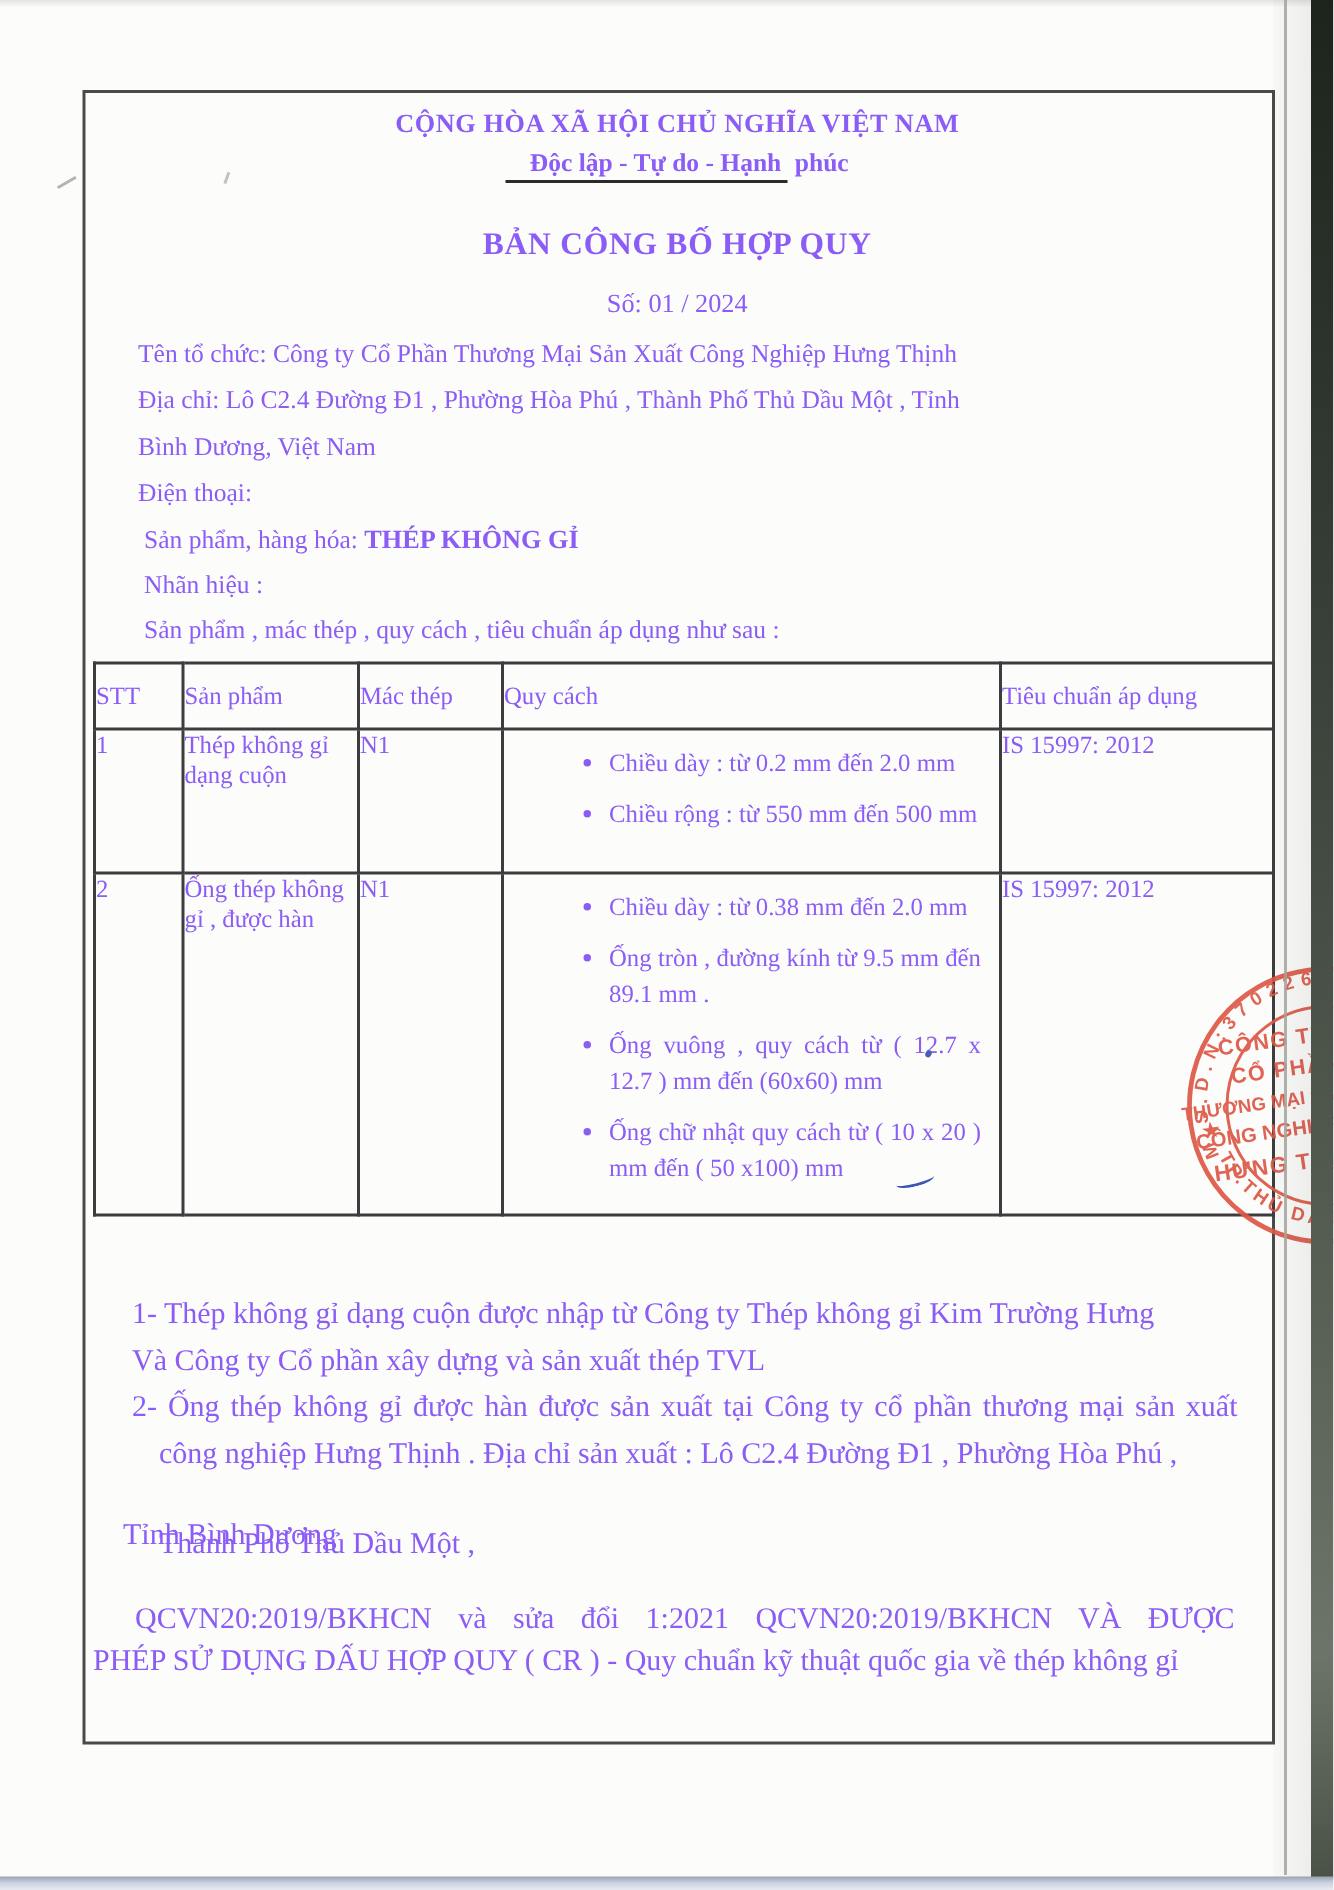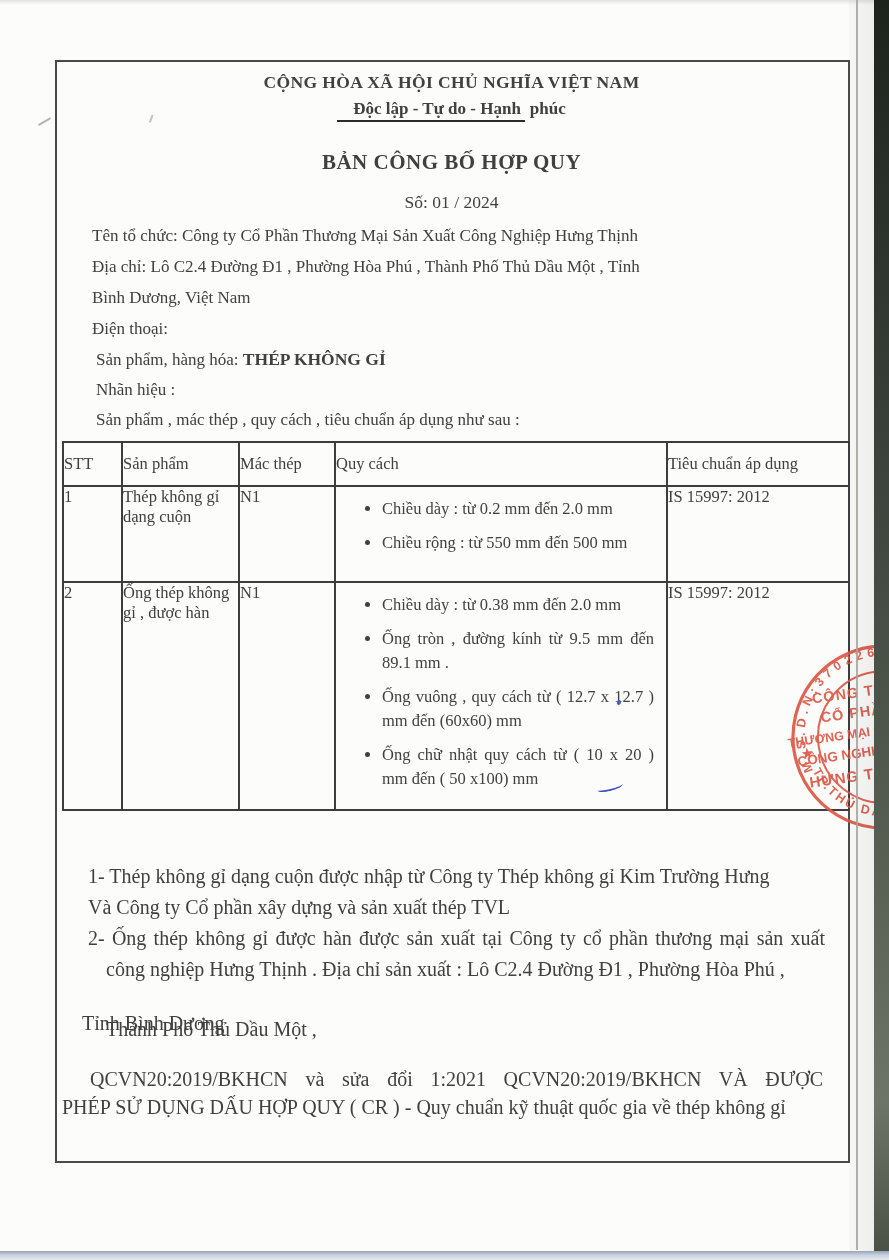--- a/index.html
+++ b/index.html
@@ -1,21 +1,21 @@
 <!DOCTYPE html>
 <html><head>
 <meta charset="utf-8">
 <style>
   html,body{margin:0;padding:0;}
   body{width:889px;height:1260px;overflow:hidden;background:#e9e9e7;}
   .page{
     position:relative;width:889px;height:1260px;overflow:hidden;
     background:#fcfcfa;
     font-family:"Liberation Serif","DejaVu Serif",serif;
-    color:#404040;
+    color:#8b5cf6;
   }
   
   .edge-top{position:absolute;left:0;top:0;width:889px;height:5px;
     background:linear-gradient(180deg,#e3e3e1, rgba(255,255,255,0));}
   .edge-shadow-right{position:absolute;left:849px;top:0;width:25px;height:1252px;
     background:linear-gradient(90deg, rgba(0,0,0,0.02), rgba(0,0,0,0.06));}
   .fold-line{position:absolute;left:856px;top:0;width:2px;height:1250px;background:#a3a39e;opacity:.85;}
   .edge-dark-right{position:absolute;left:874px;top:0;width:15px;height:1252px;
     background:linear-gradient(180deg,#1d241c,#39413a 35%,#596155 70%,#6d7568 88%,#4a5246);}
   .edge-bottom-strip{position:absolute;left:0;top:1251px;width:889px;height:9px;
@@ -52,21 +52,21 @@
   th.h-spec{width:330px;padding-left:12px;}
   th.h-std{width:180px;padding-left:11px;}
   tr.hrow th{height:42px;vertical-align:middle;}
   tr.r1 td{height:94px;}
   tr.r2 td{height:226px;}
   td.c-stt{text-align:center;padding-top:10px;}
   td.c-prod{padding:10px 8px 0 11px;text-align:justify;}
   td.c-grade{text-align:center;padding-top:10px;}
   td.c-std{padding:10px 6px 0 11px;}
   ul.specs{margin:10px 8px 0 0;padding-left:46px;}
-  ul.specs li{margin-bottom:10px;line-height:24px;text-align:justify;padding-right:4px;}
+  ul.specs li{margin-bottom:10px;line-height:24px;text-align:justify;padding-right:4px;margin-left:24px;}
   
   .note{position:absolute;font-size:20px;white-space:nowrap;}
   .jfy{white-space:normal;text-align:justify;text-align-last:justify;}
   .n1a{left:88px;top:865px;}
   .n1b{left:88px;top:896px;}
   .n2a{left:88px;top:927px;width:737px;}
   .n2b{left:106px;top:958px;}
   .n2c{left:106px;top:987px;margin-top:31px;}
   .n3{left:82px;top:1012px;}
   .n4{left:82px;top:1040px;}

